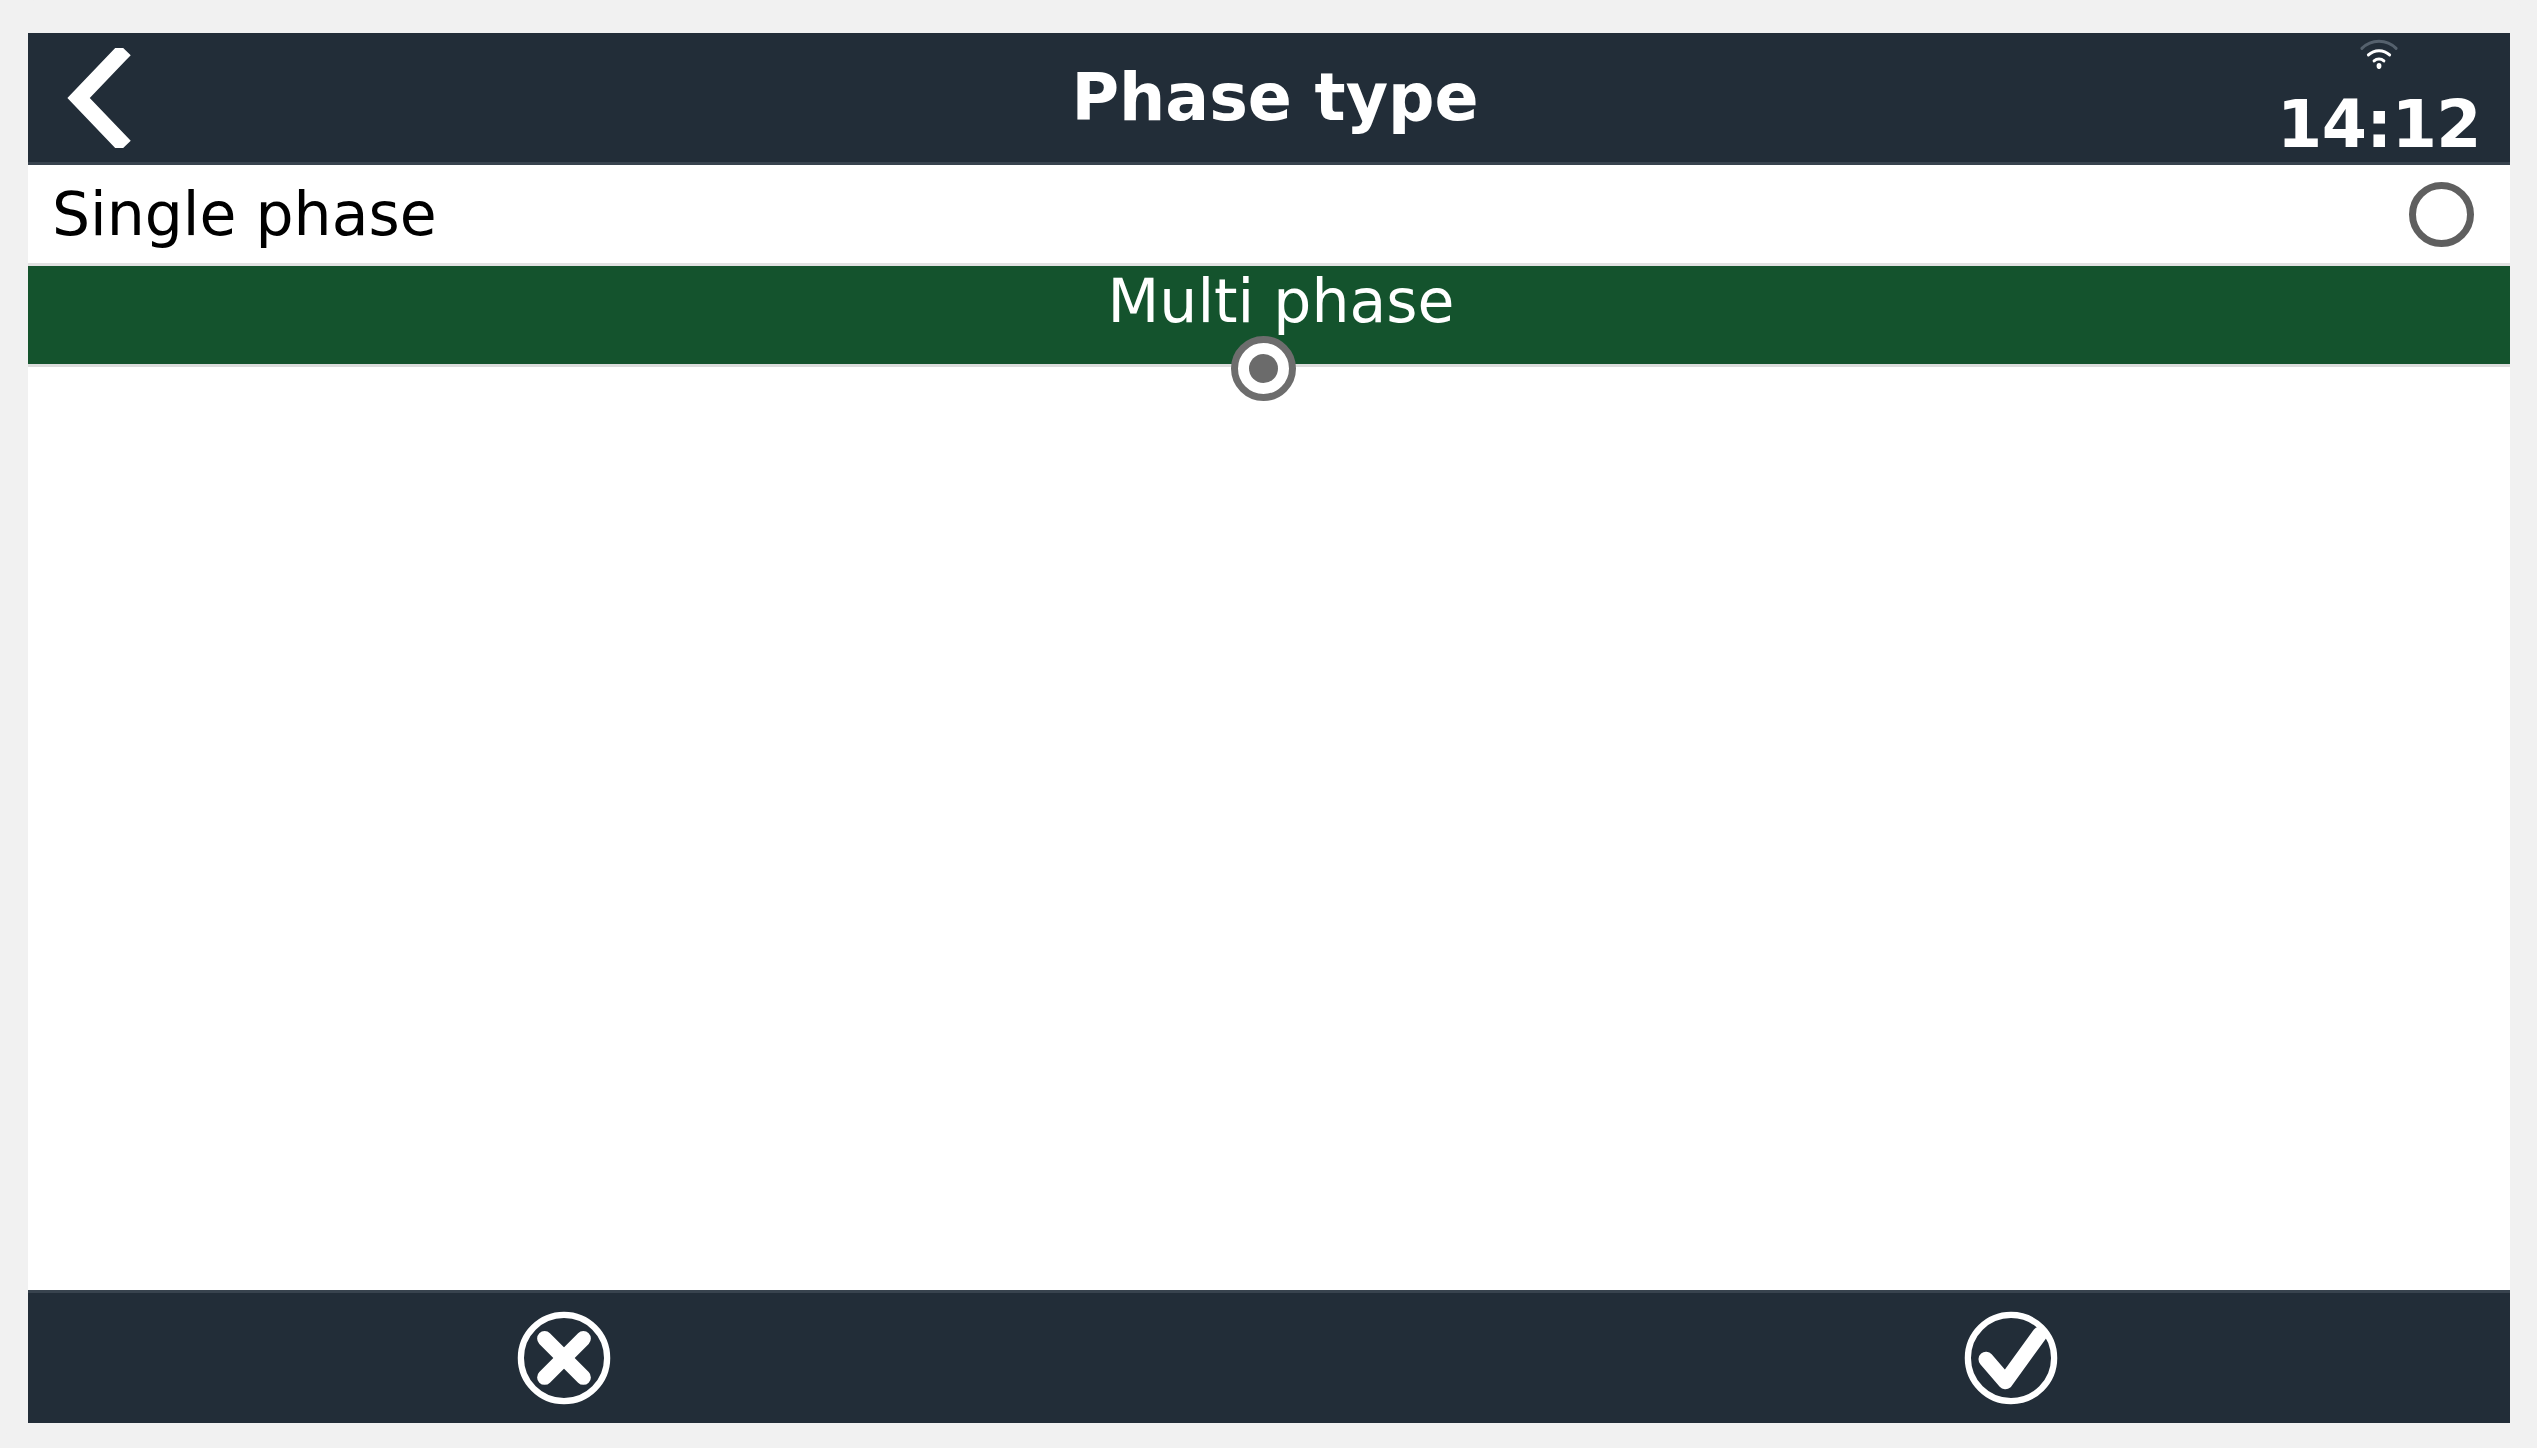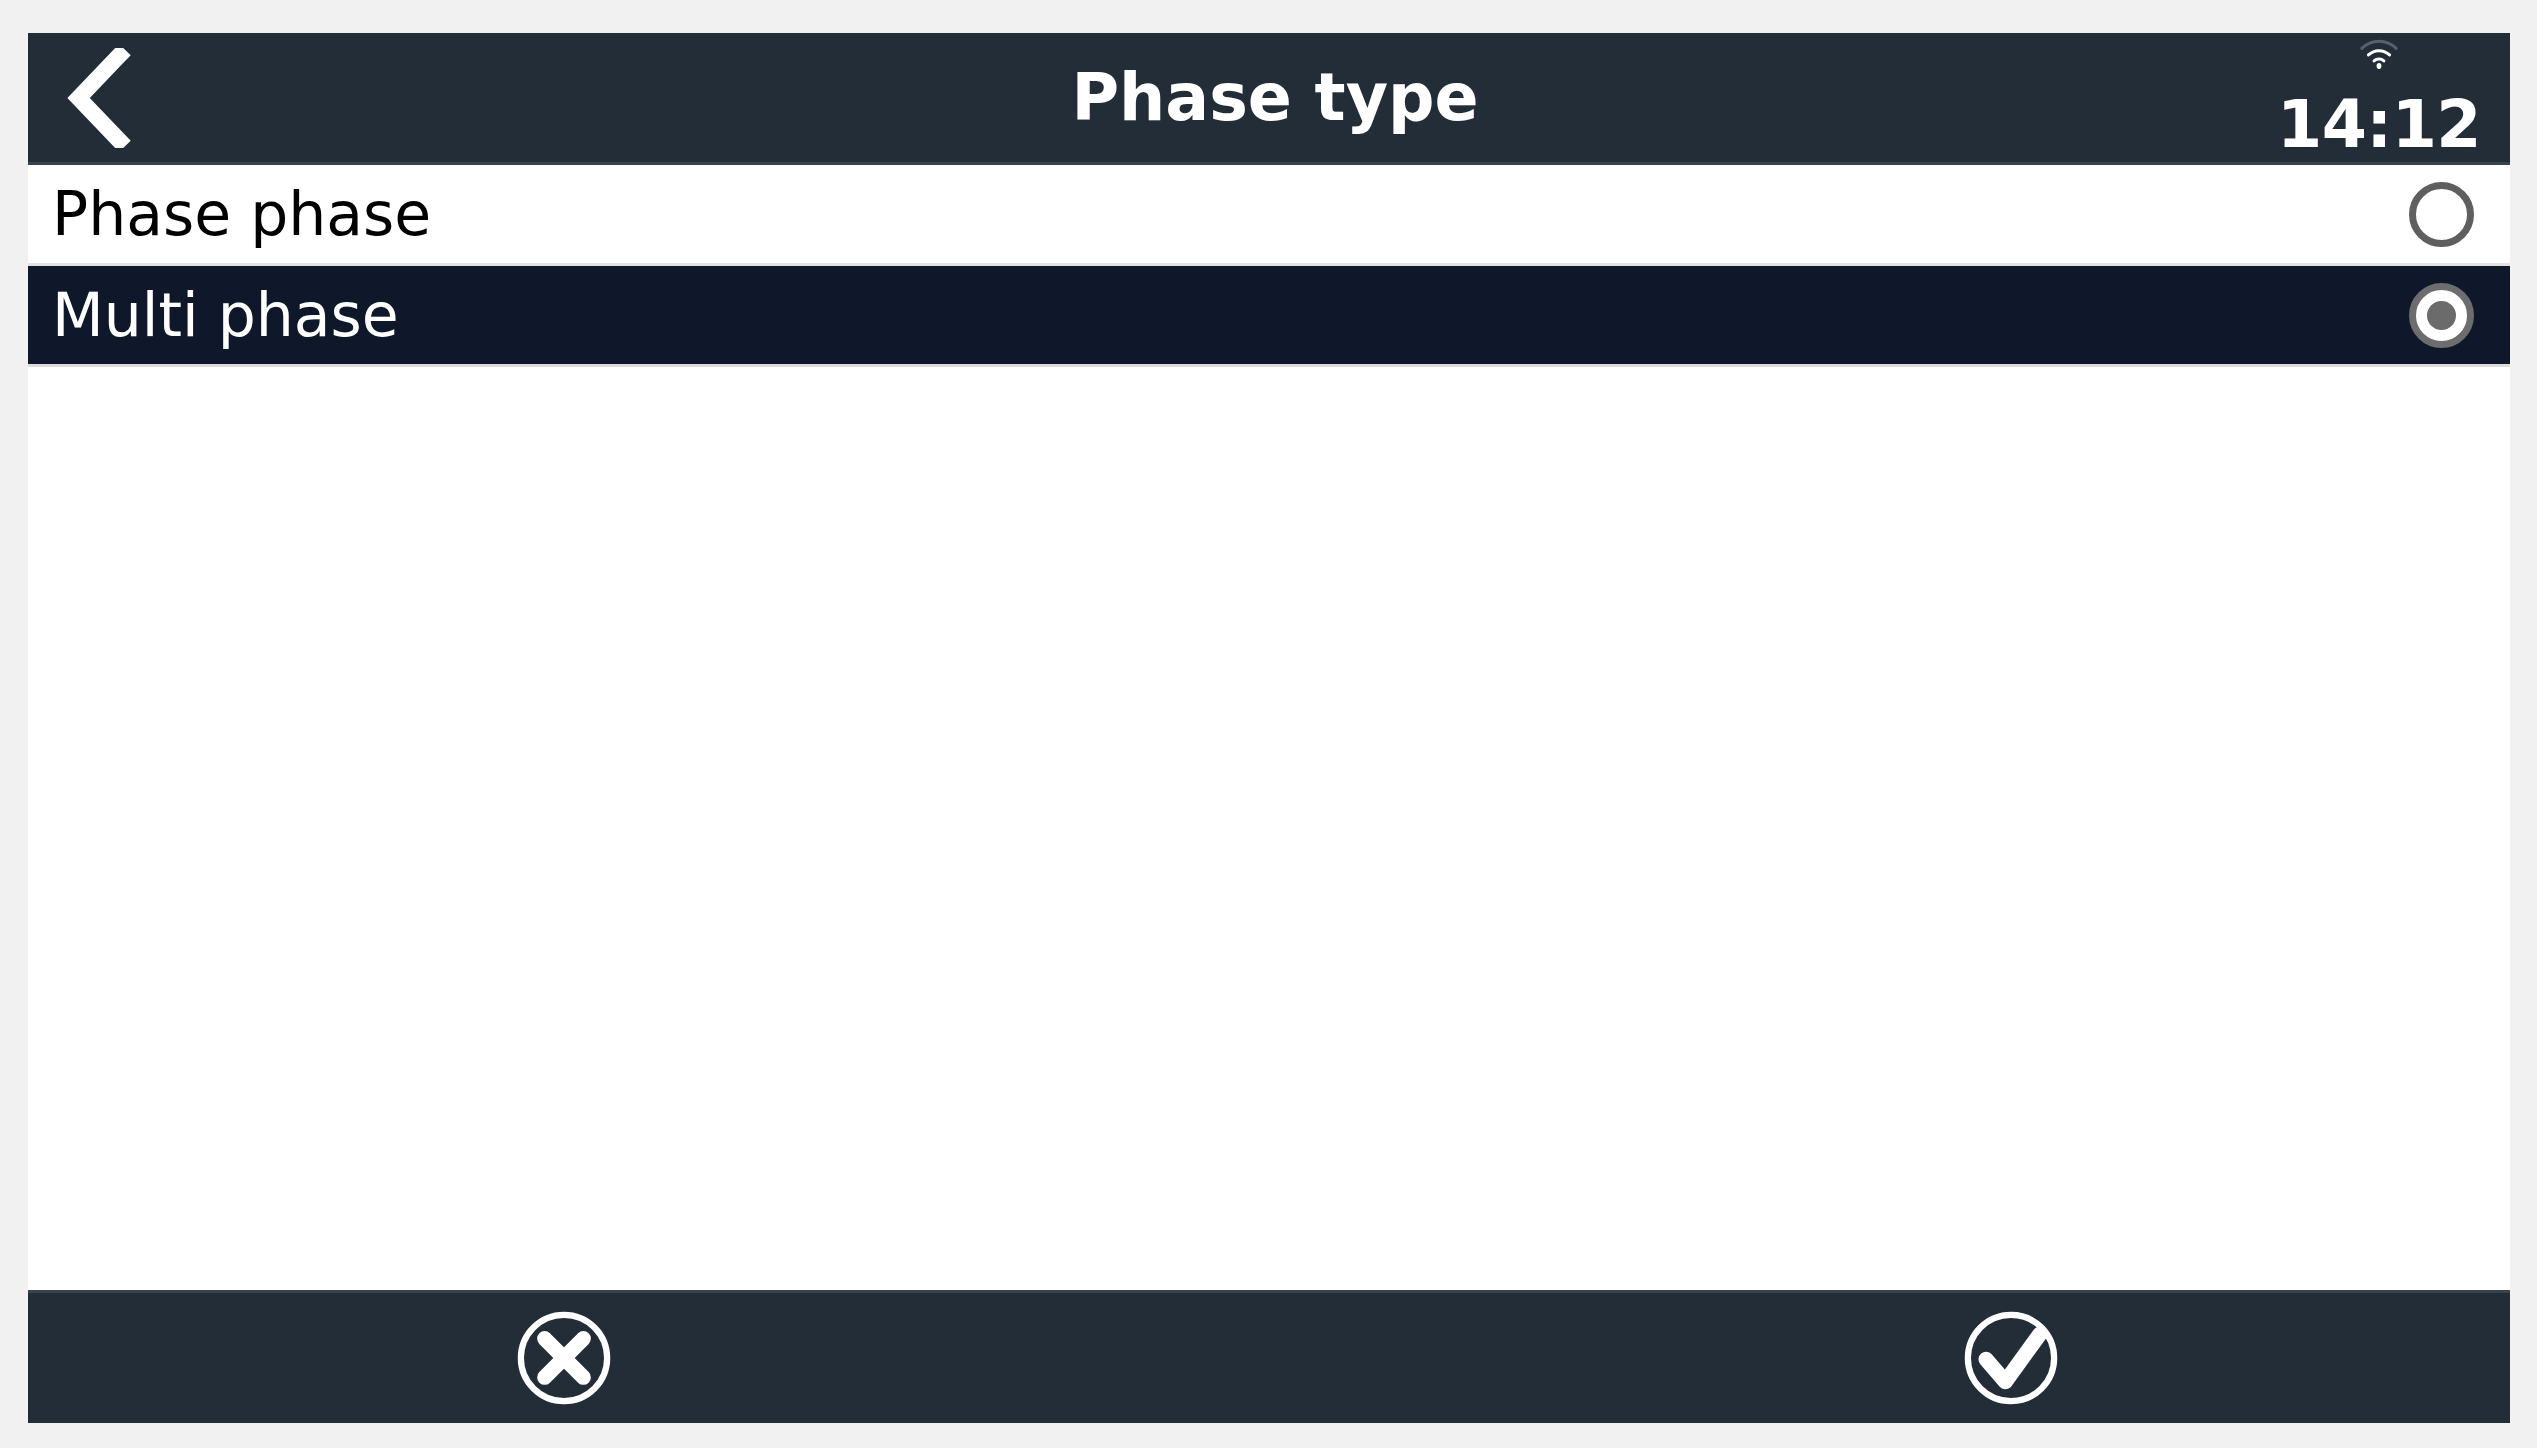--- a/index.html
+++ b/index.html
@@ -124,22 +124,23 @@
     height: 101px;
     display: flex;
     align-items: center;
     padding: 0 0 0 24px;
     box-sizing: border-box;
     border-bottom: 3.1px solid #e2e2e2;
     cursor: pointer;
   }
 
   .row.selected {
-    background: #0f172a;
+    background: #14532d;
     border-bottom: 3.1px solid #dcdcdc;
+    flex-direction: column;
   }
 
   .row-label {
     font-size: 60px;
     color: #000000;
     font-weight: normal;
     flex: 1;
     white-space: nowrap;
   }
 
@@ -232,21 +233,21 @@
             <ellipse cx="75" cy="107" rx="9" ry="11" fill="#ffffff"></ellipse>
           </svg>
           <div class="clock">14:12</div>
         </div>
 
       </div>
 
       <div class="list">
 
         <div class="row">
-          <div class="row-label">Phase phase</div>
+          <div class="row-label">Single phase</div>
           <div class="radio">
             
           </div>
         </div>
 
         <div class="row selected">
           <div class="row-label">Multi phase</div>
           <div class="radio checked">
             <div class="radio-dot"></div>
           </div>

